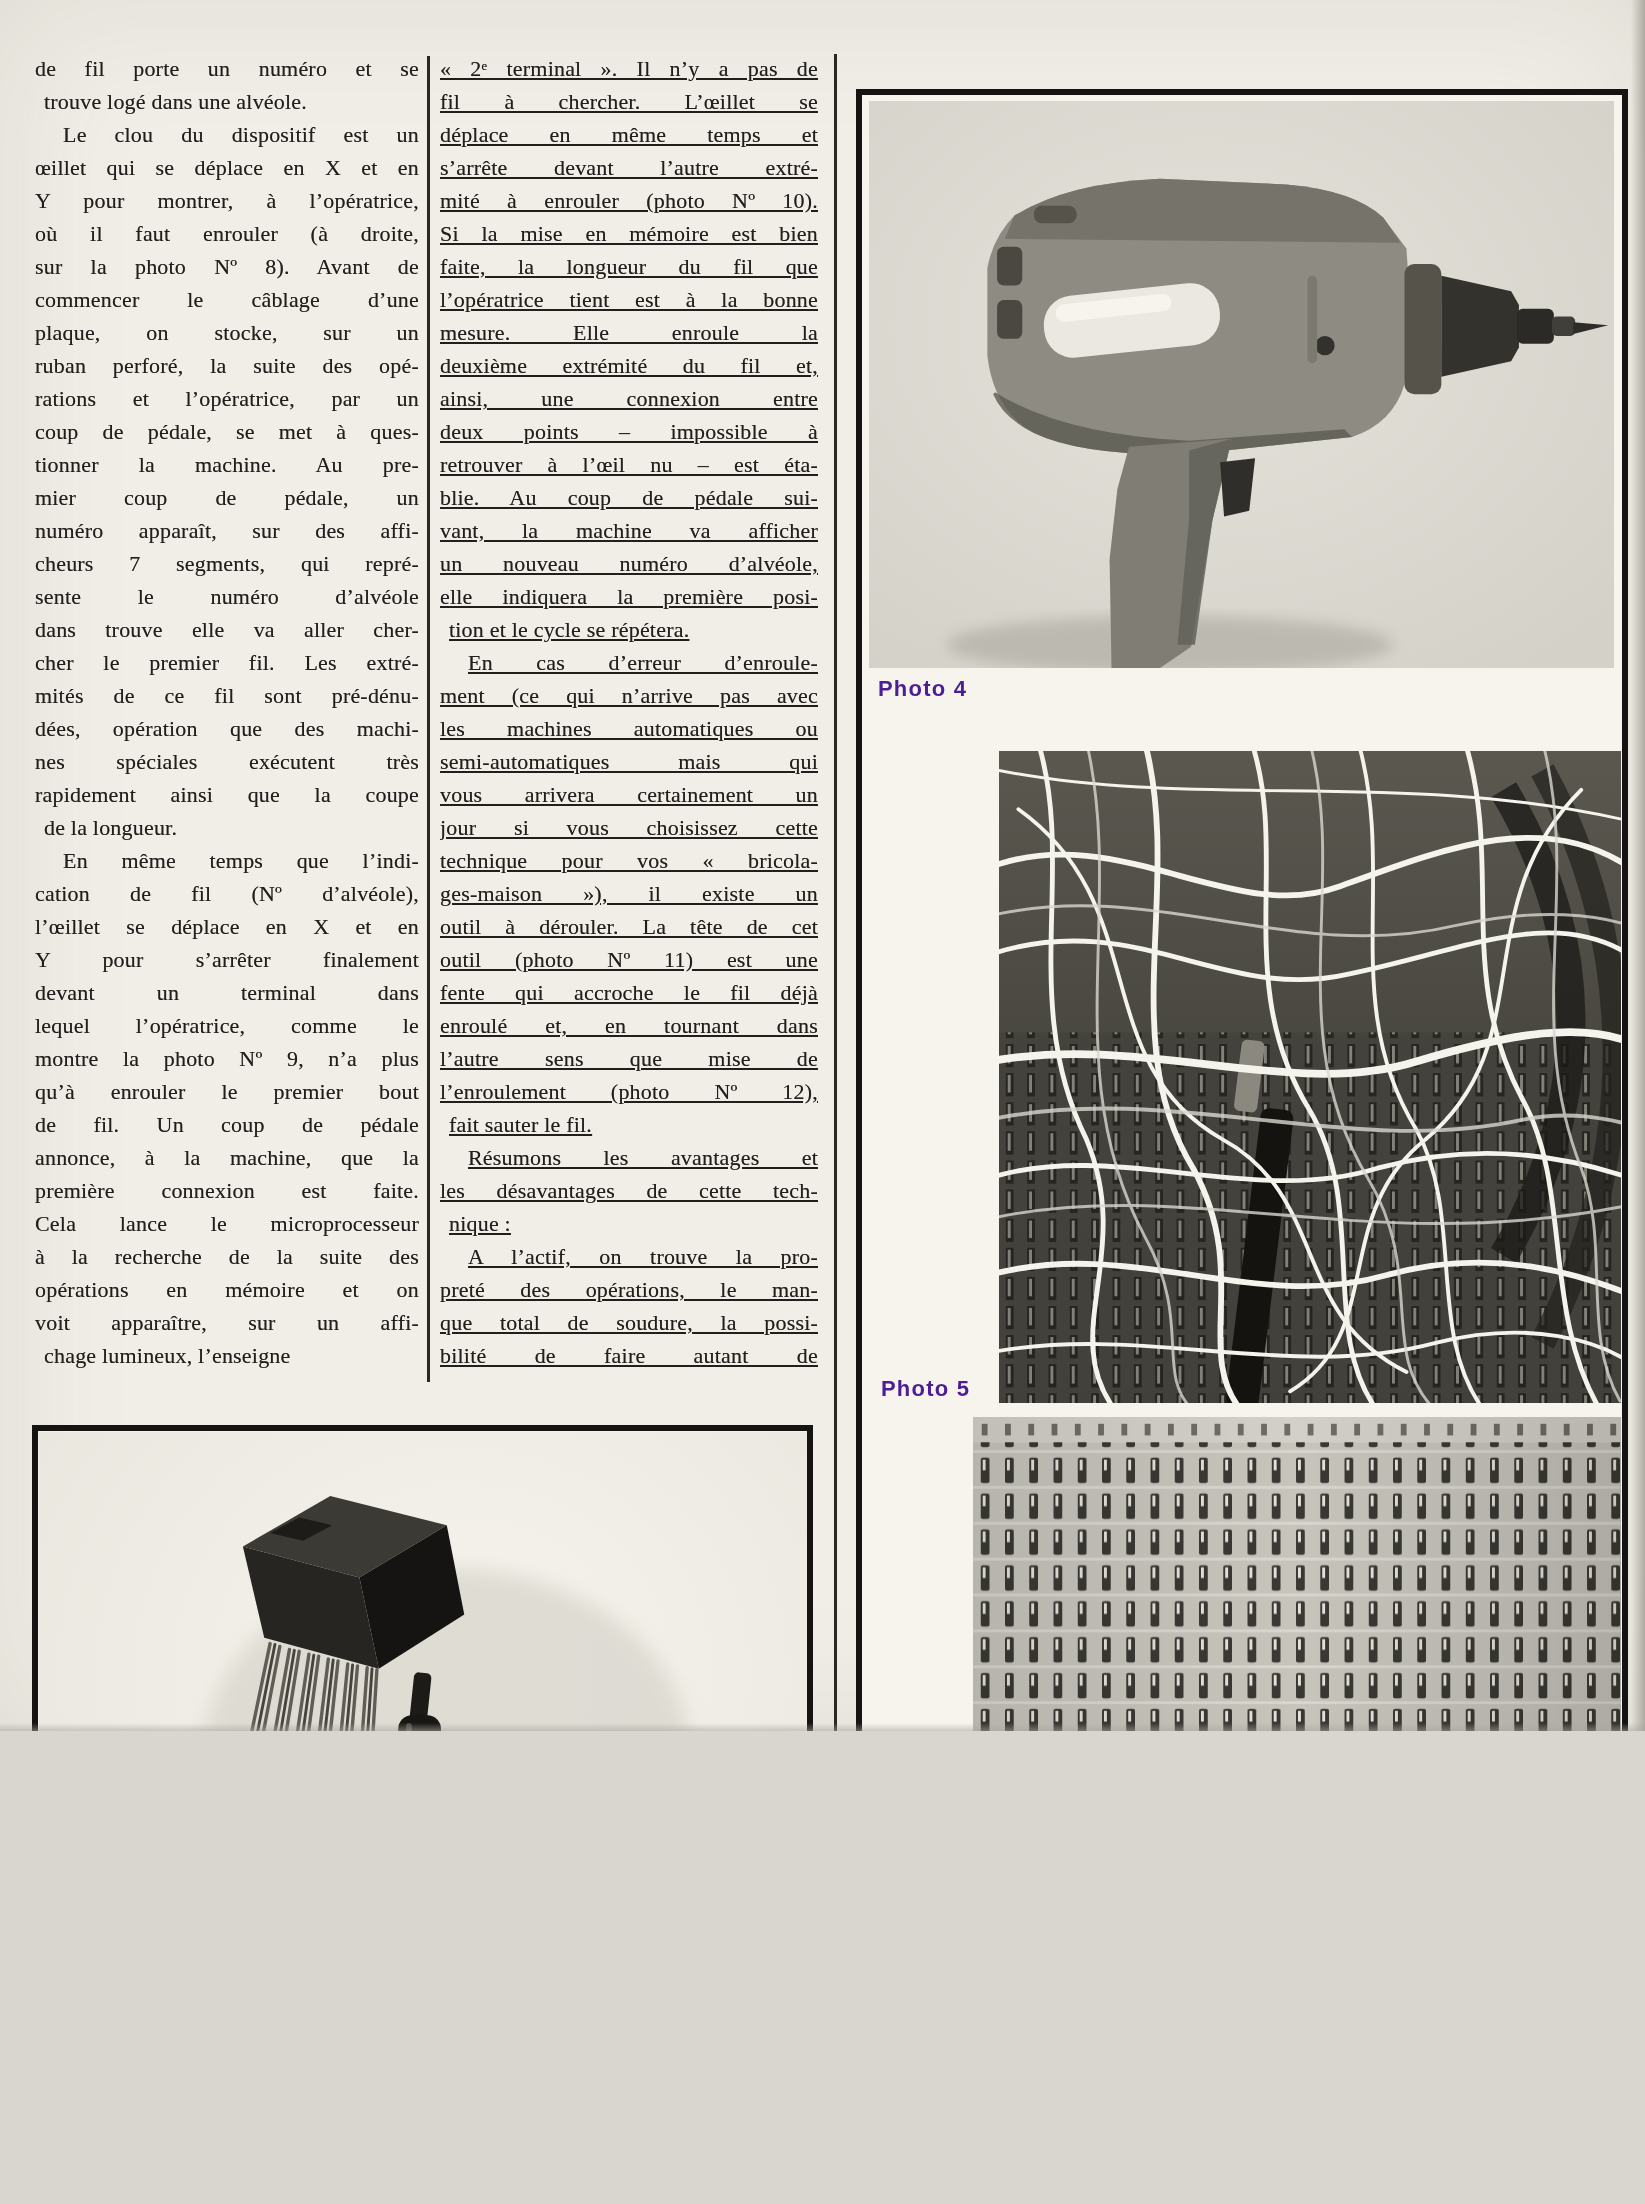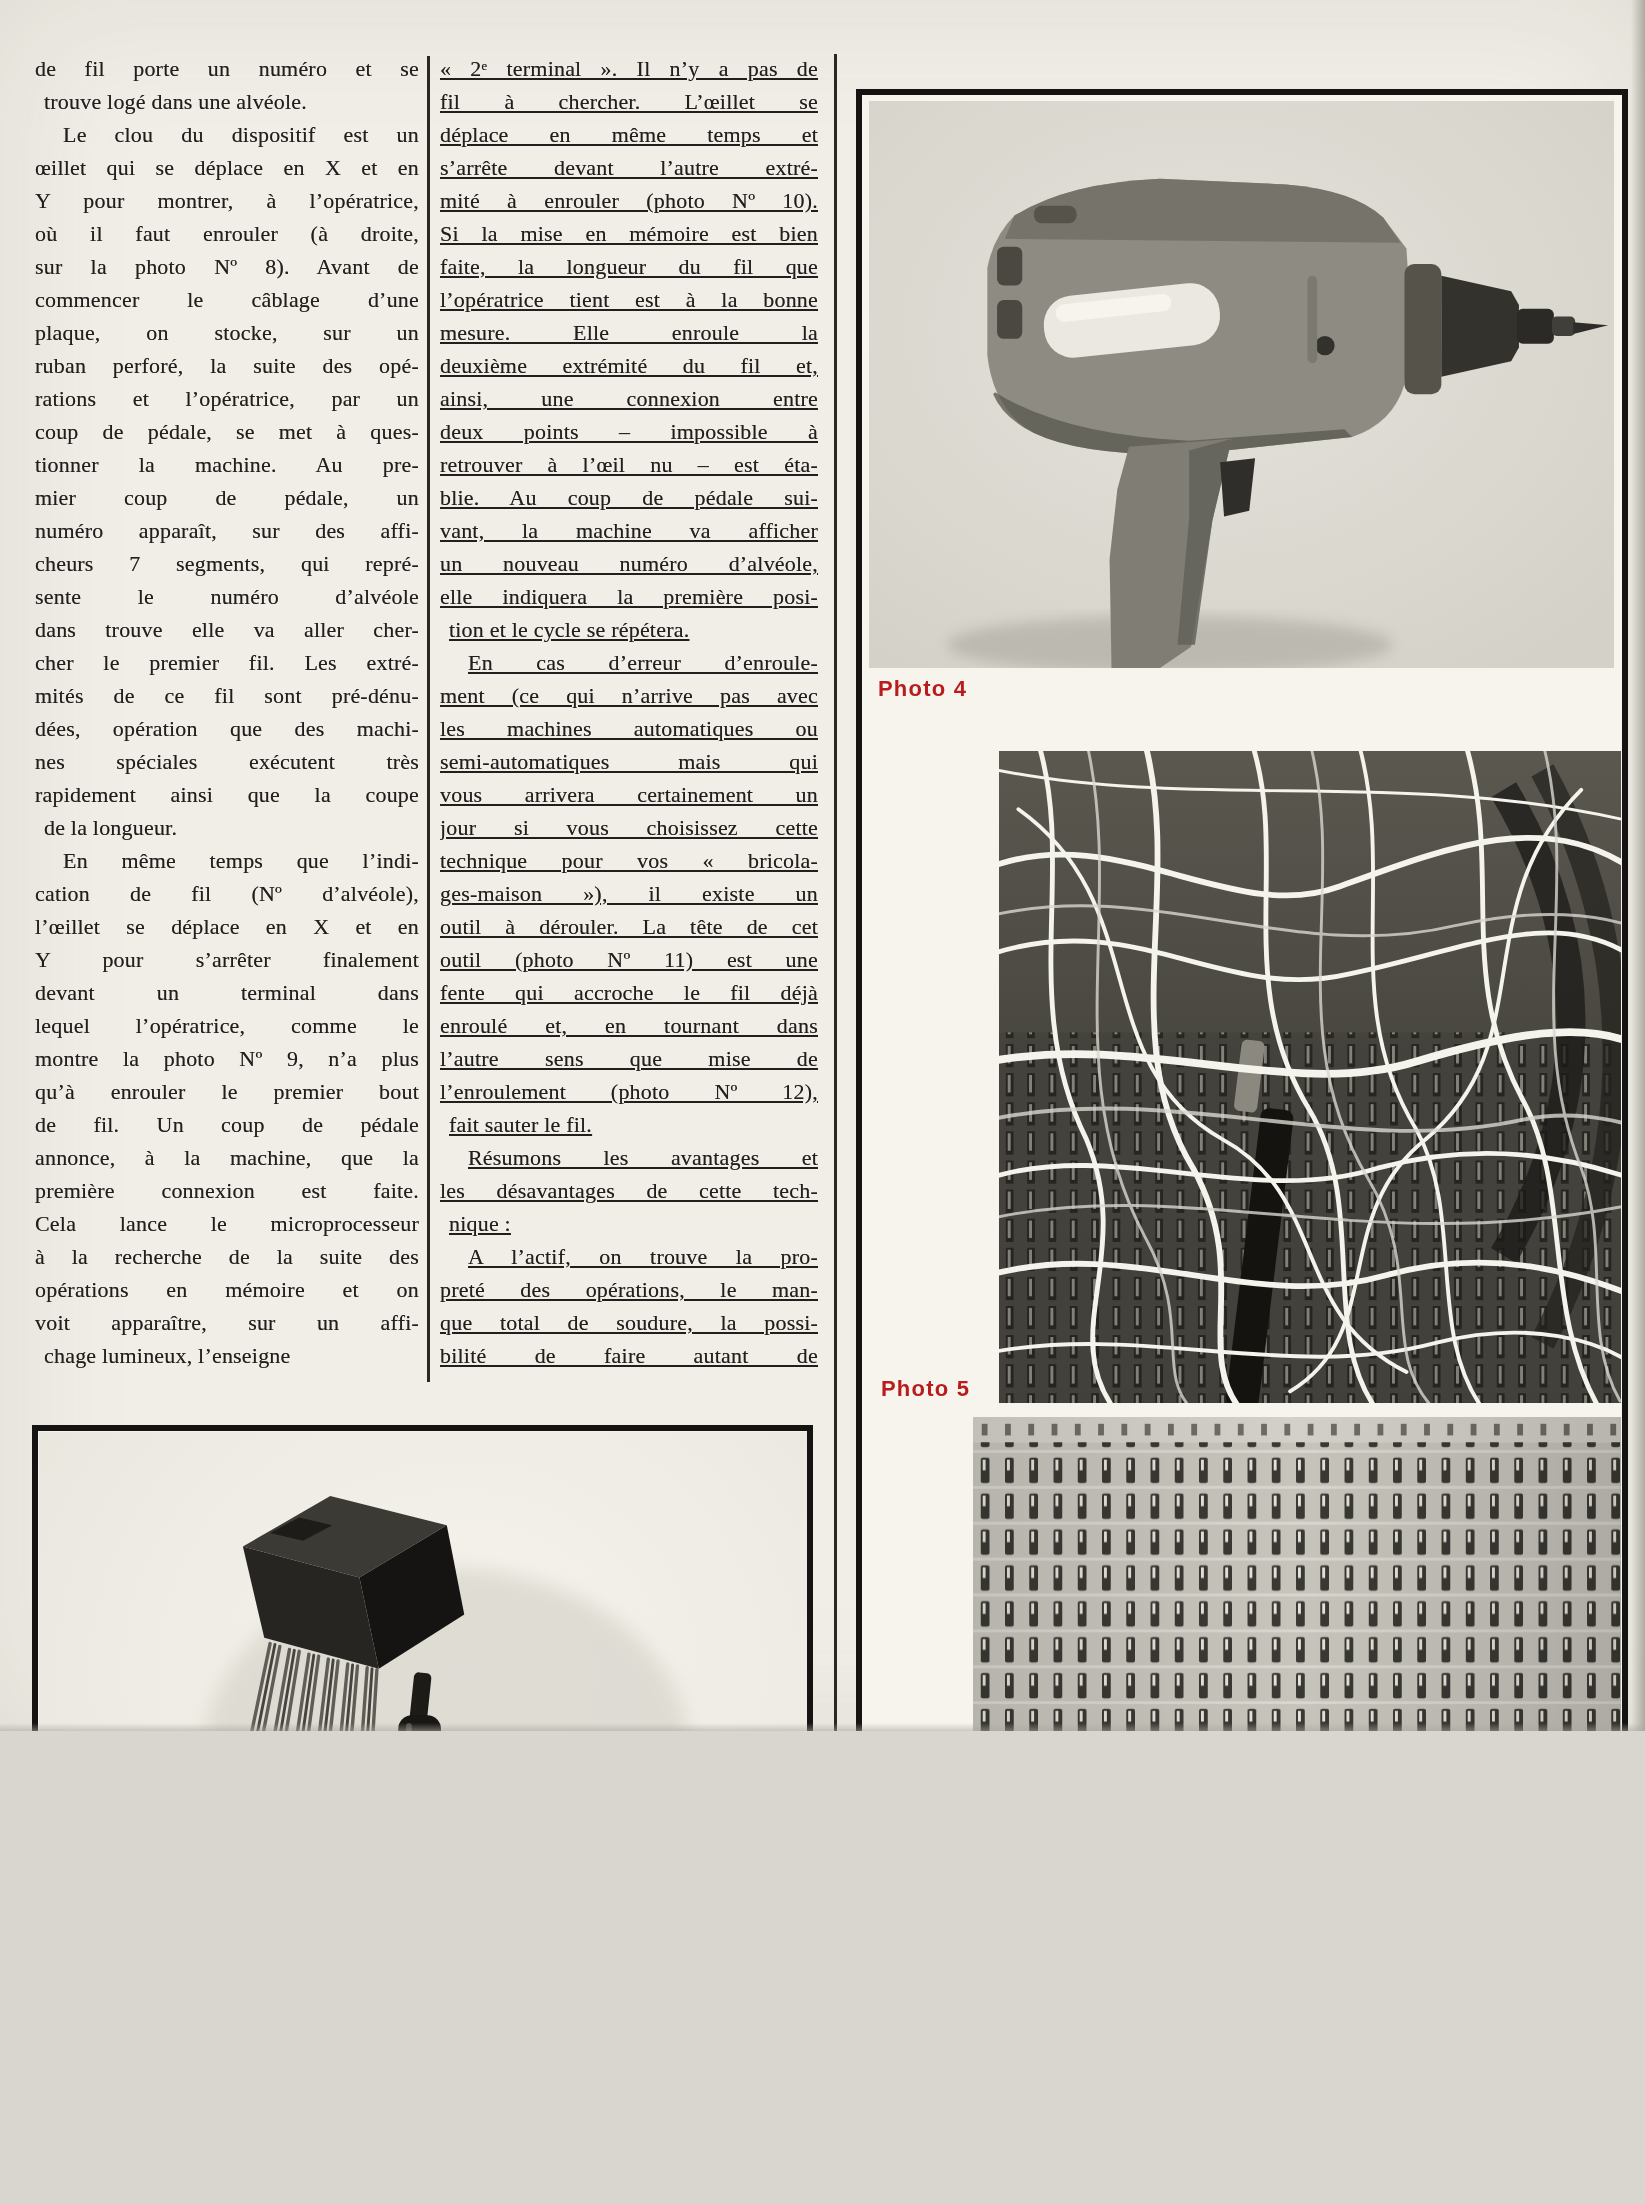--- a/index.html
+++ b/index.html
@@ -44,21 +44,21 @@
   .photo{position:absolute;overflow:hidden;}
   .photo svg{display:block;width:100%;height:100%;}
   .ph4{left:869px;top:101px;width:745px;height:567px;}
   .ph5{left:999px;top:751px;width:622px;height:652px;}
   .ph6{left:973px;top:1417px;width:648px;height:679px;}
   .ph3{left:39px;top:1432px;width:768px;height:688px;}
   
   .caption{
     position:absolute;
     font-family:"Liberation Sans", sans-serif;
-    font-weight:bold;font-size:22px;color:#b91c1c;
+    font-weight:bold;font-size:22px;color:#4c1d95;
     letter-spacing:1.2px;
   }
   .cap4{left:878px;top:676px;}
   .cap5{left:881px;top:1376px;}
   .cap6{left:894px;top:2073px;}
   .cap3{left:173px;top:2077px;}
   .footer{
     position:absolute;left:29px;top:2137px;
     font-family:"Liberation Sans", sans-serif;
     font-weight:normal;font-size:20.4px;color:#24221f;

